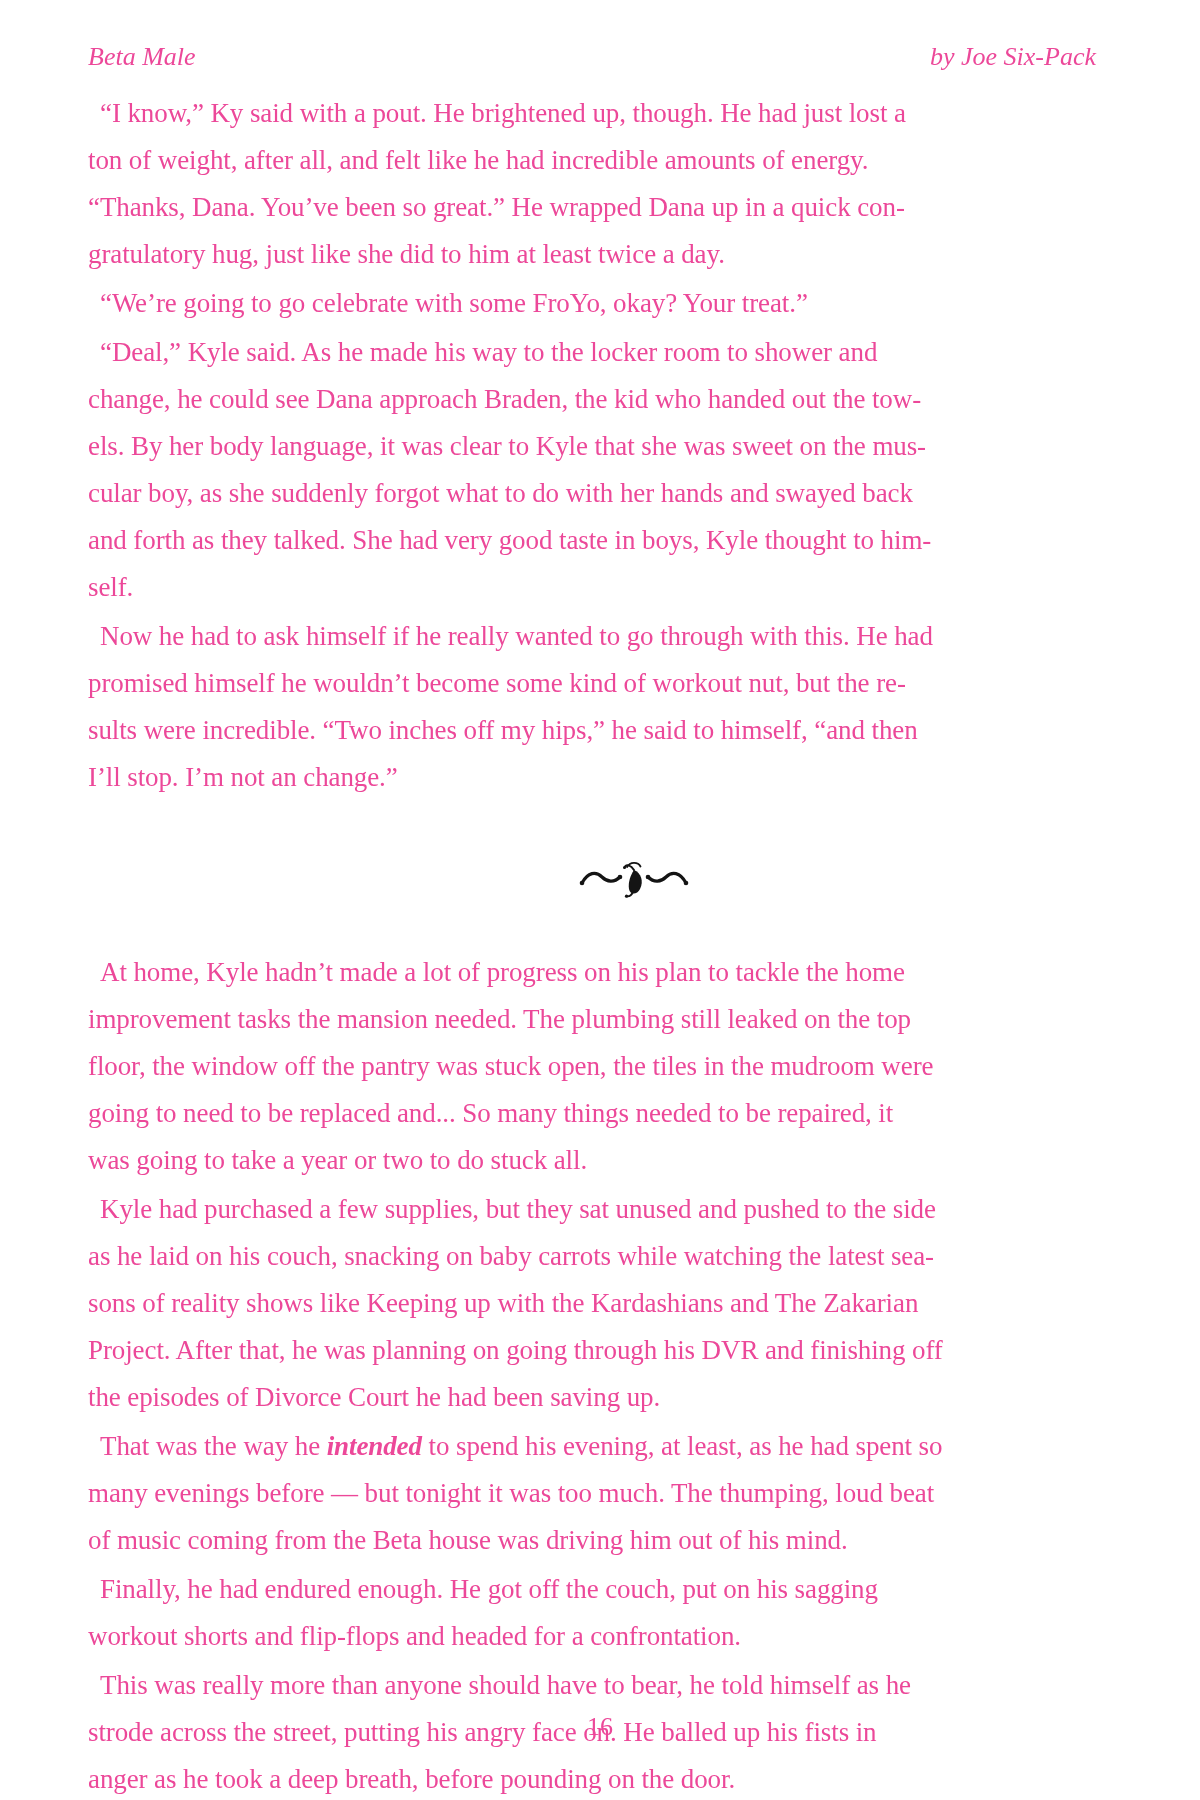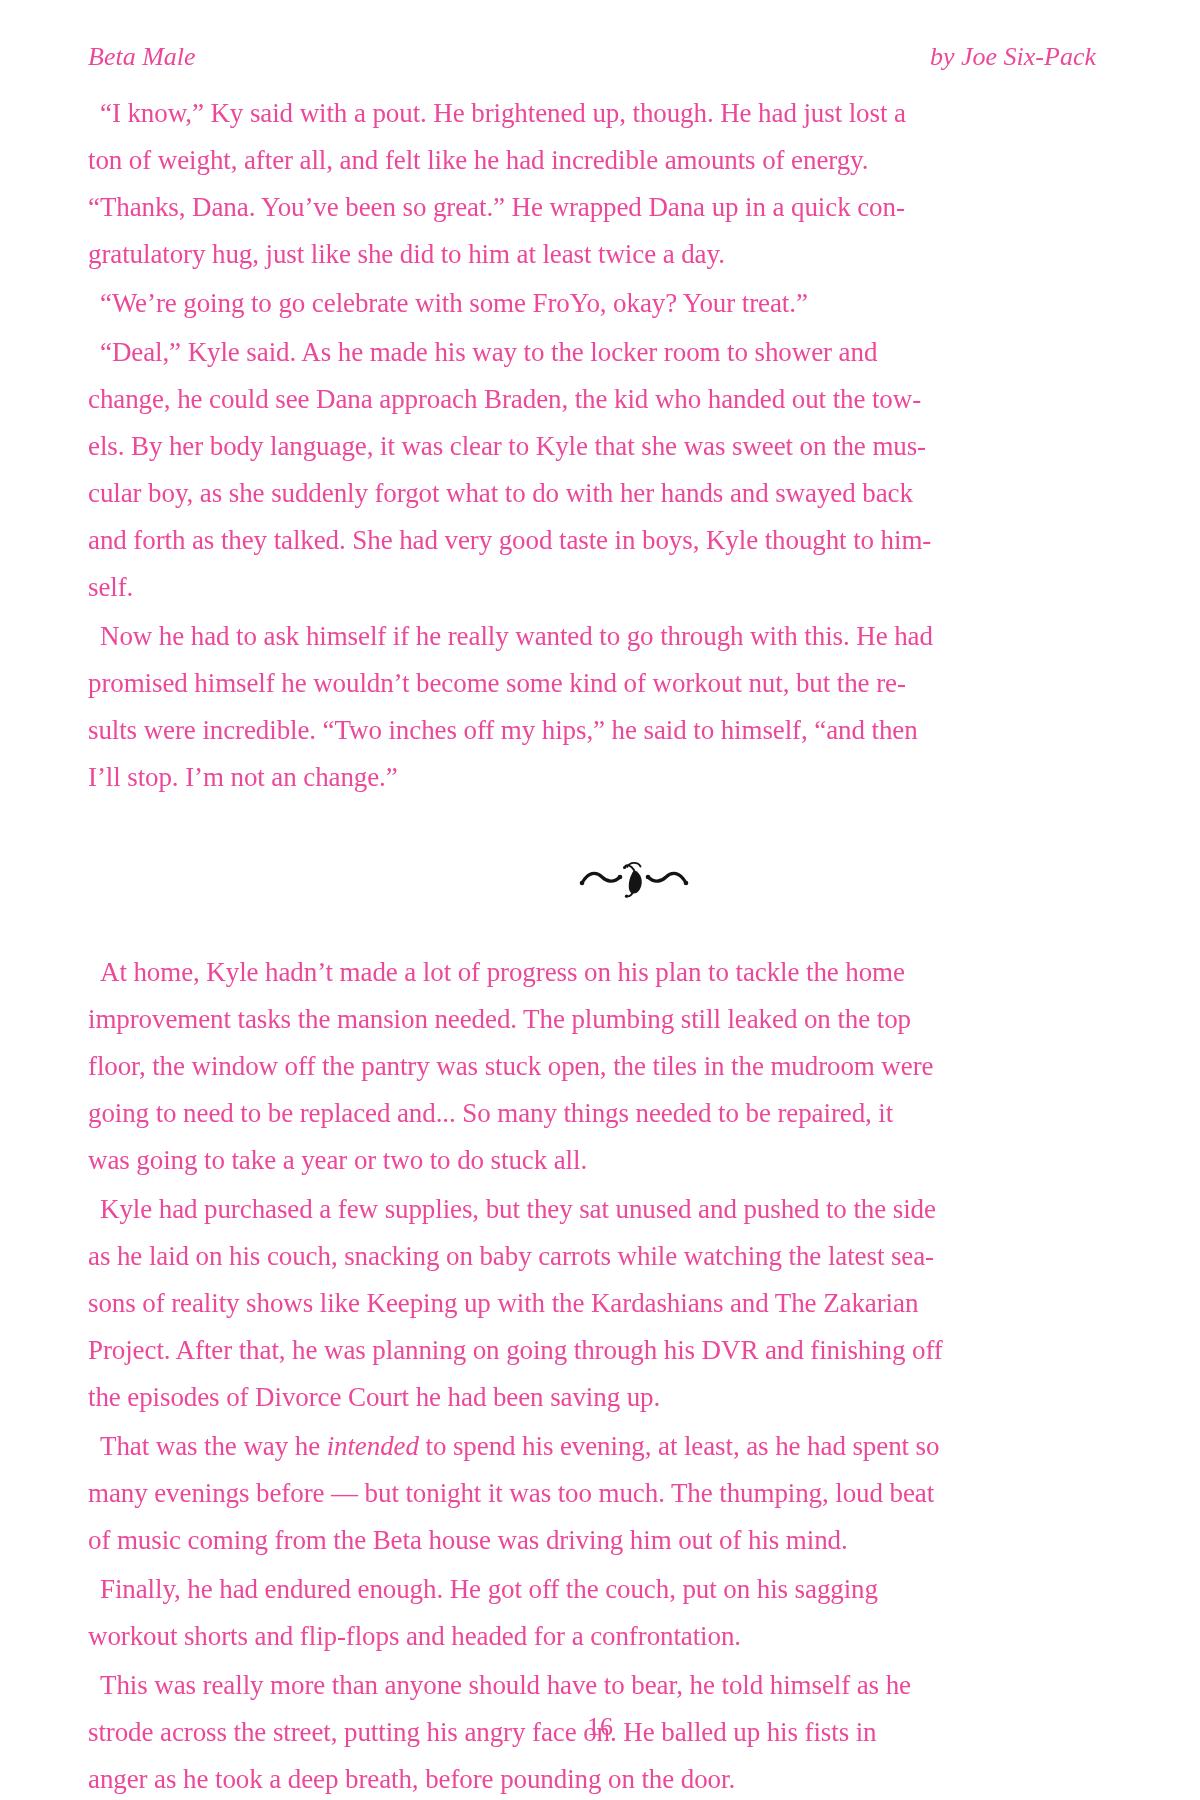--- a/index.html
+++ b/index.html
@@ -35,21 +35,21 @@
   }
   .paragraph { margin: 0 0 10px 0; }
   .line {
     font-size: 27px;
     line-height: 39px;
     white-space: nowrap;
     letter-spacing: -0.1px;
     margin-top: 8px;
   }
   .line.first { padding-left: 12px; }
-  .em { font-style: italic; }
+  .em { font-style: italic; font-weight: bold; }
   .divider {
     width: 114px;
     height: 40px;
     margin: 62px auto 54px auto;
   }
   .divider svg { display: block; width: 114px; height: 40px; }
   .page-footer {
     position: absolute;
     top: 1712px;
     left: 0;

